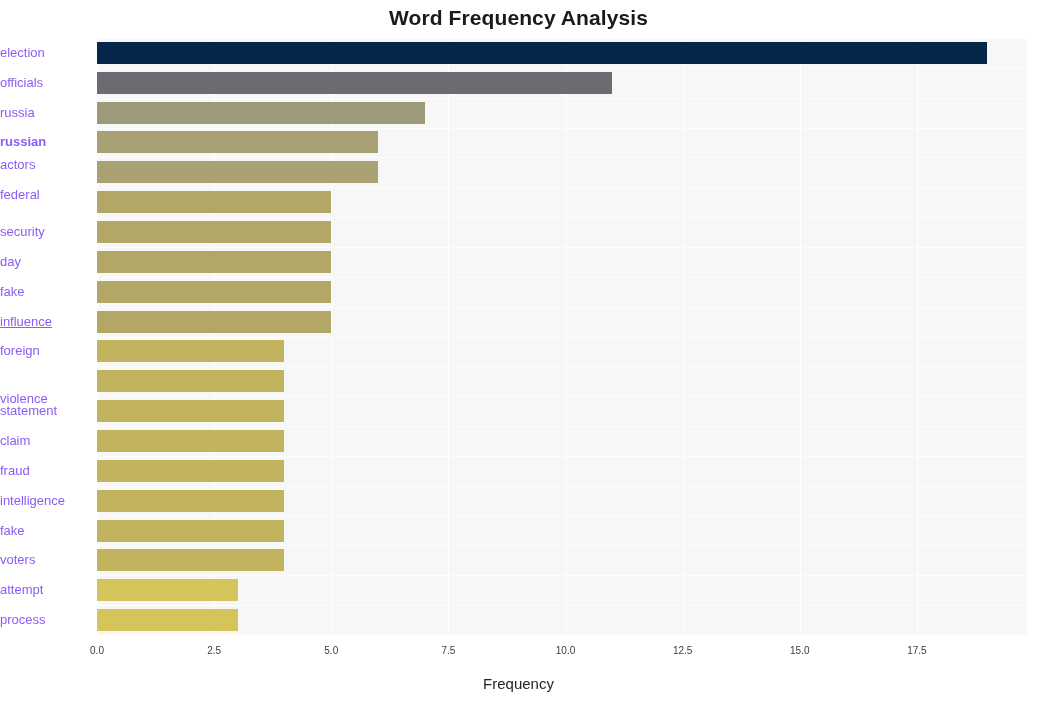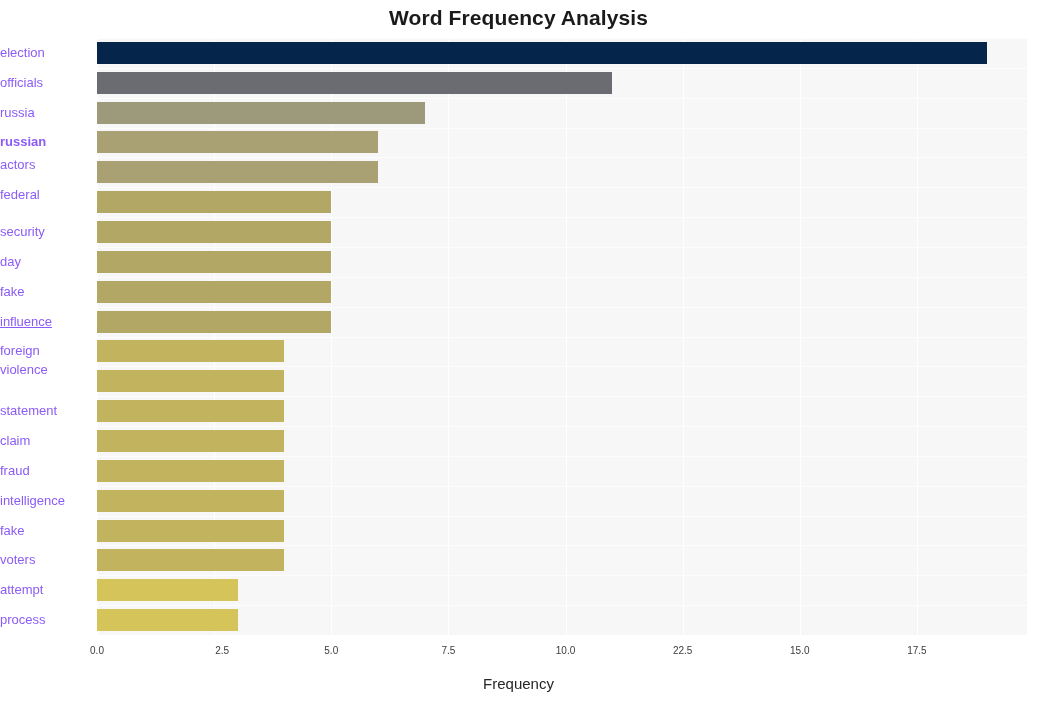--- a/index.html
+++ b/index.html
@@ -224,36 +224,36 @@
       <div class="y-tick-label" style="top: 33.775px;">officials</div>
       <div class="y-tick-label" style="top: 63.625px;">russia</div>
       <div class="y-tick-label" style="top: 93.475px; font-weight: bold;">russian</div>
       <div class="y-tick-label" style="top: 116px;">actors</div>
       <div class="y-tick-label" style="top: 146px; padding-left: 40px;">federal</div>
       <div class="y-tick-label" style="top: 183.025px;">security</div>
       <div class="y-tick-label" style="top: 212.875px;">day</div>
       <div class="y-tick-label" style="top: 242.725px;">fake</div>
       <div class="y-tick-label" style="top: 272.575px; text-decoration: underline;">influence</div>
       <div class="y-tick-label" style="top: 302.425px;">foreign</div>
-      <div class="y-tick-label" style="top: 321px;">violence</div>
+      <div class="y-tick-label" style="top: 350px;">violence</div>
       <div class="y-tick-label" style="top: 362.125px;">statement</div>
       <div class="y-tick-label" style="top: 391.975px;">claim</div>
       <div class="y-tick-label" style="top: 421.825px;">fraud</div>
       <div class="y-tick-label" style="top: 451.675px;">intelligence</div>
       <div class="y-tick-label" style="top: 481.525px;">fake</div>
       <div class="y-tick-label" style="top: 511.375px;">voters</div>
       <div class="y-tick-label" style="top: 541.225px;">attempt</div>
       <div class="y-tick-label" style="top: 571.075px;">process</div>
     </div>
 
   <div id="x-axis">
     <div id="x-axis-title">Frequency</div>
   <div class="x-tick-label" style="left: 97px;">0.0</div>
-      <div class="x-tick-label" style="left: 214.128px; margin-left: 8px;">2.5</div>
+      <div class="x-tick-label" style="left: 214.128px;">2.5</div>
       <div class="x-tick-label" style="left: 331.257px;">5.0</div>
       <div class="x-tick-label" style="left: 448.385px;">7.5</div>
       <div class="x-tick-label" style="left: 565.514px;">10.0</div>
-      <div class="x-tick-label" style="left: 682.642px;">22.5</div>
+      <div class="x-tick-label" style="left: 682.642px;">12.5</div>
       <div class="x-tick-label" style="left: 799.771px;">15.0</div>
       <div class="x-tick-label" style="left: 916.899px;">17.5</div>
     </div>
 
 </div>
 
 </body></html>

